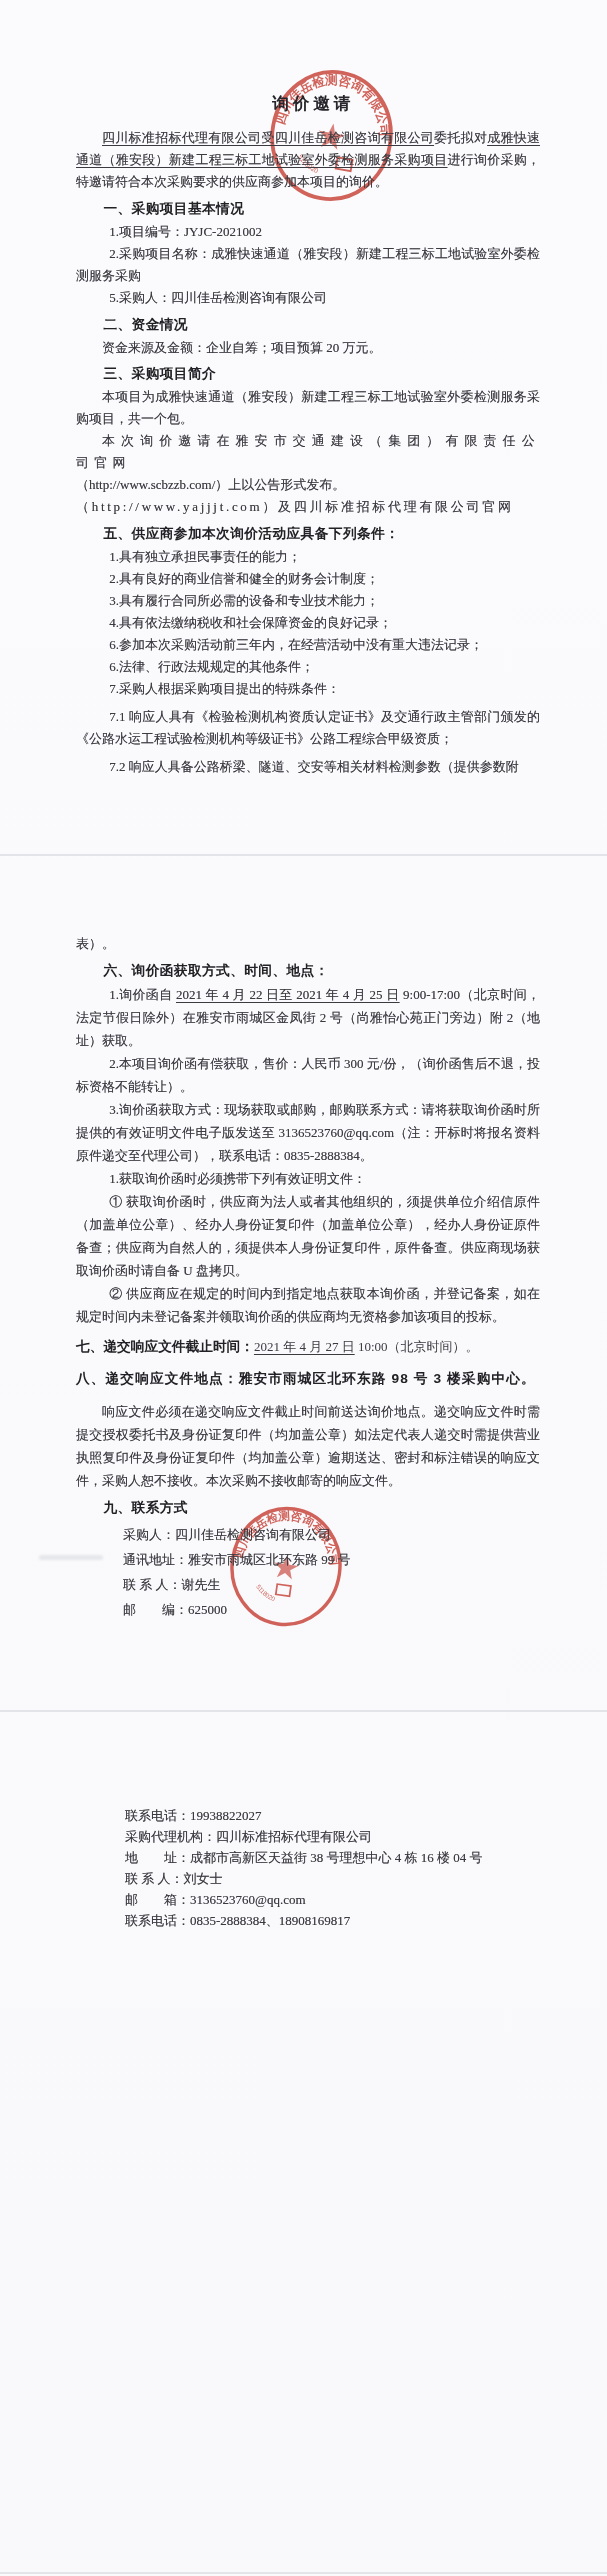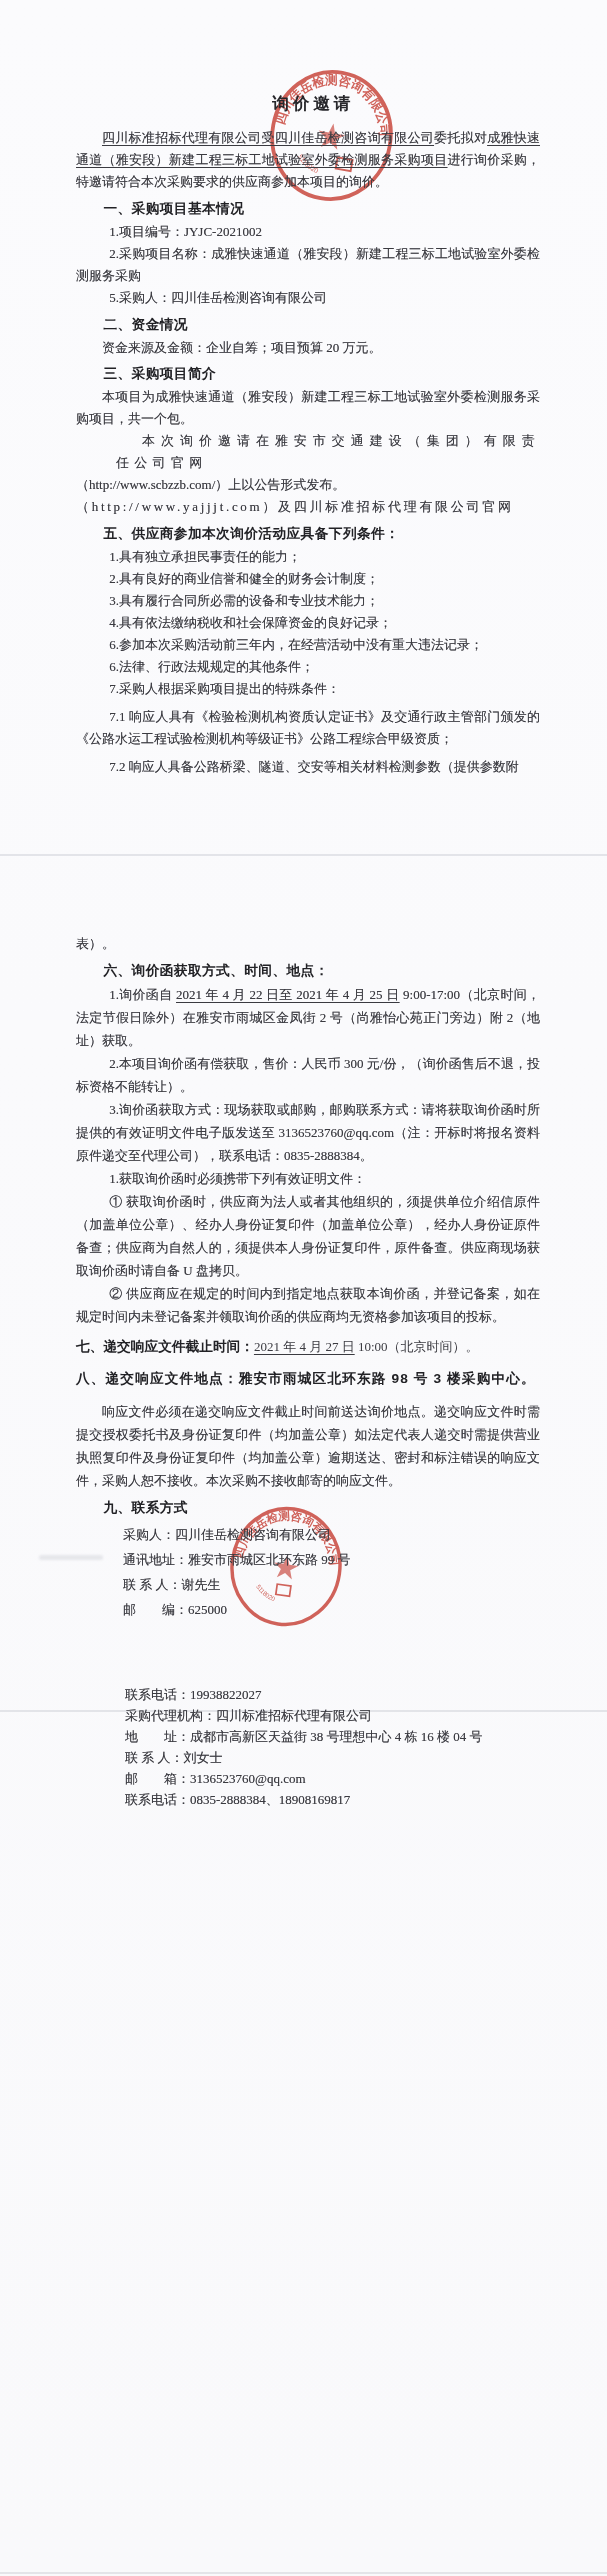--- a/index.html
+++ b/index.html
@@ -12,41 +12,41 @@
     position:relative;width:607px;height:2576px;overflow:hidden;
     background:linear-gradient(180deg,#fbfbfd 0%,#fafafc 40%,#f9f9fb 100%);
   }
   
   .pageline{position:absolute;left:0;width:607px;height:1.5px;background:#dddfe4;opacity:.8;}
   .smudge{position:absolute;background:#e6e7eb;border-radius:3px;filter:blur(0.8px);}
   
   .pg{position:absolute;left:76px;width:464px;color:#3a3a40;}
   .pg1{top:92px;}
   .pg2{top:932px;}
-  .pg3{top:1684px;}
+  .pg3{top:1805px;}
   .title{
     margin:0 0 12px 0;padding-left:10.6px;
     text-align:center;font-size:16.7px;line-height:23px;font-weight:bold;
     letter-spacing:3.8px;color:#27272b;
     font-family:"Liberation Serif","DejaVu Serif",serif;
   }
   .body{
     margin:0;font-size:13px;line-height:22px;text-align:justify;
     text-shadow:0 0 0.4px rgba(58,58,66,.55);
   }
   .pg2 .body{line-height:23px;}
   .ind{text-indent:2em;}
   .item{text-indent:2.55em;}
   .h{
     margin:6.8px 0 3px 0;text-indent:2em;font-weight:bold;font-size:13.7px;
     color:#222226;font-family:"Liberation Sans","DejaVu Sans",sans-serif;
     letter-spacing:0.4px;text-align:left;
   }
   .u{text-decoration:underline;text-underline-offset:3px;}
-  .sp1{letter-spacing:5.3px;margin-left:40px;}
+  .sp1{letter-spacing:5.3px;}
   .sp2{letter-spacing:2.7px;}
   .hline{margin:7.6px 0 3px 0;font-size:13px;line-height:23.5px;text-align:justify;}
   .hline .hb{font-weight:bold;font-size:13.7px;font-family:"Liberation Sans","DejaVu Sans",sans-serif;color:#222226;}
   .h8{font-size:14.4px;letter-spacing:1.1px;line-height:25px;}
   .gap{height:6px;}
   .contact{margin:4.6px 0 0 47px;}
   .contact p{margin:0;font-size:13px;line-height:25px;text-align:left;text-shadow:0 0 0.4px rgba(58,58,66,.55);}
   .pg3 .contact{margin:0 0 0 49px;}
   .pg3 .contact p{line-height:21px;}
   

